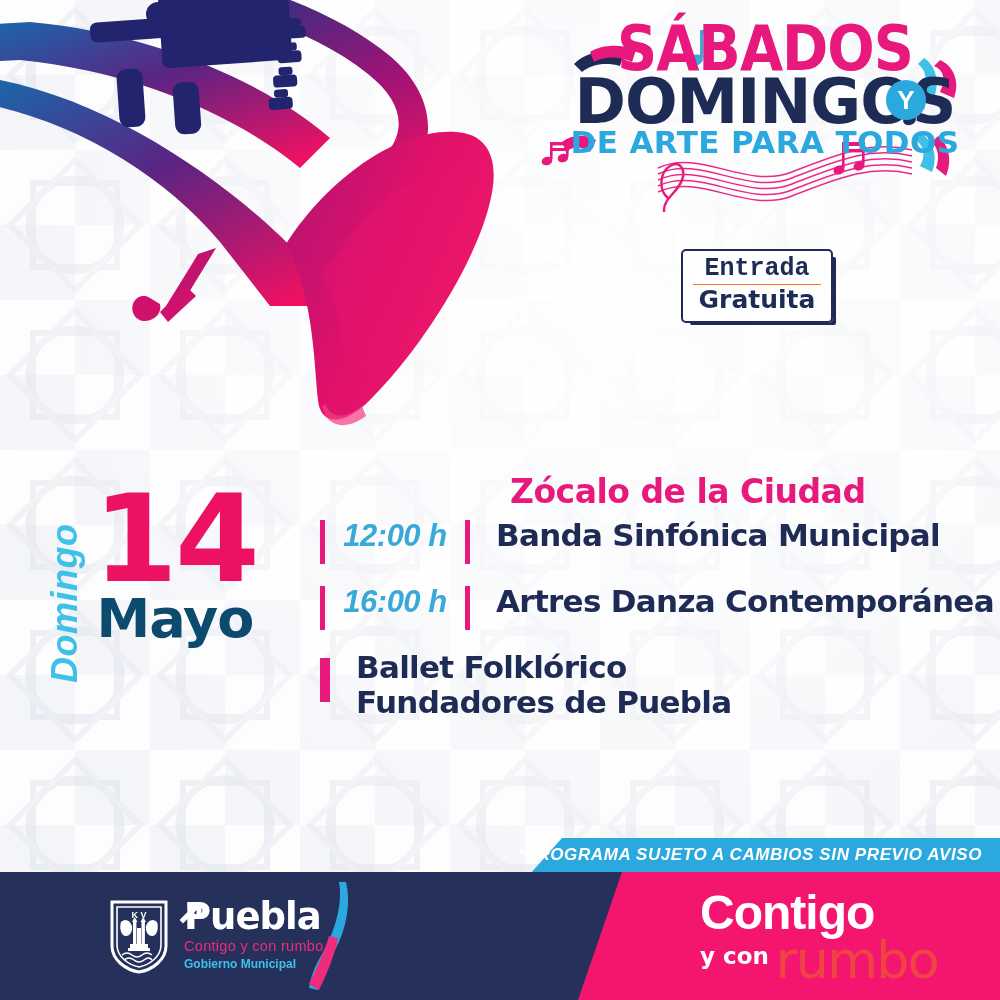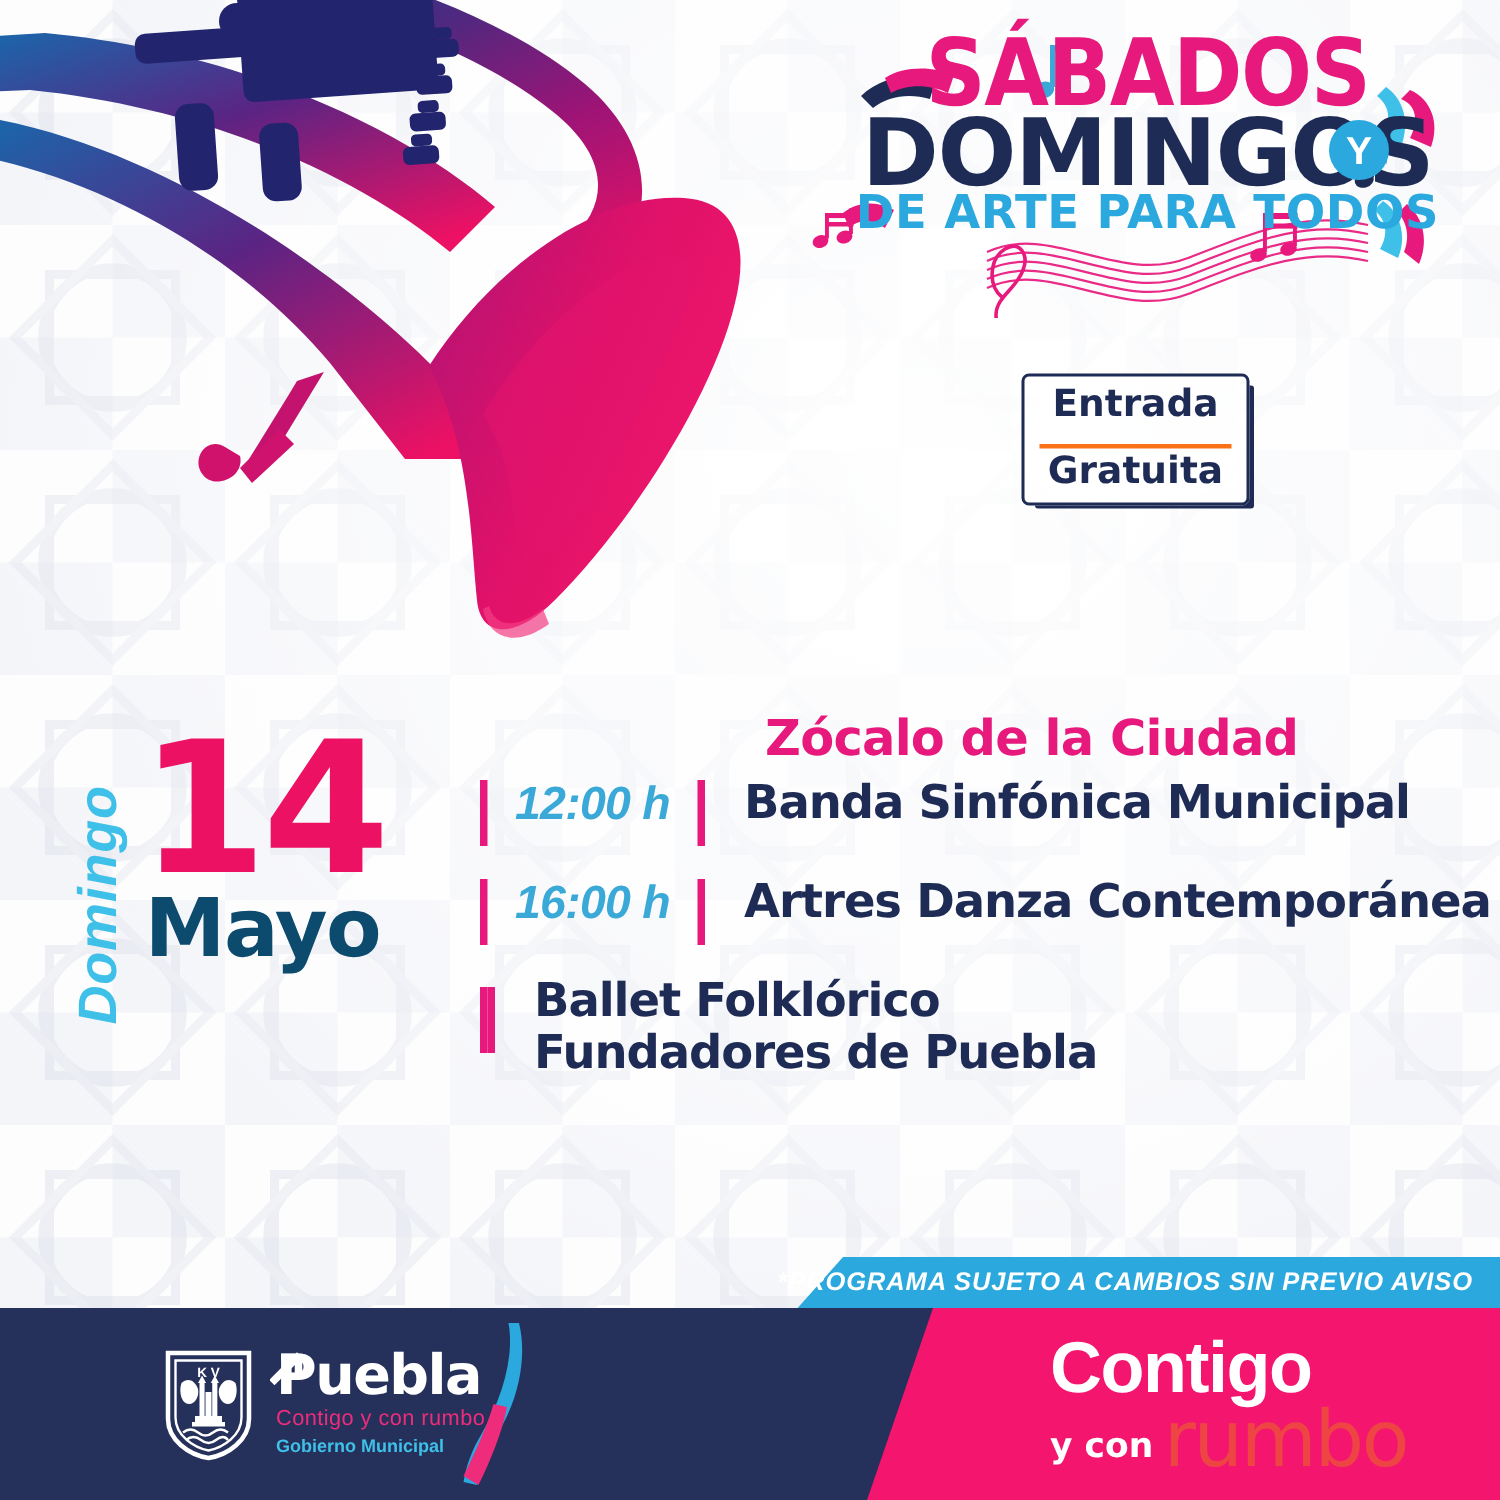--- a/index.html
+++ b/index.html
@@ -75,21 +75,21 @@
     border-radius:5px;
     background:rgba(255,255,255,.72);
     padding:5px 10px 7px 10px;
     text-align:center;
     box-shadow:5px 5px 0 -2px rgba(30,43,85,.0), 6px 5px 0 -3px #1E2B55;
   }
   .entrada .e1,.entrada .e2{
     color:#1E2B55;font-weight:bold;font-size:25px;line-height:1.05;
     font-family:"DejaVu Sans", sans-serif;
   }
-  .entrada .e1{border-bottom:3px solid #f97316;padding-bottom:14px;}
+  .entrada .e1{border-bottom:1px solid #f97316;padding-bottom:2px;font-family:Liberation Mono, monospace;}
   .entrada .e2{padding-top:2px;}
   .daylabel{
     position:absolute;left:-20px;top:500px;
     transform-origin:0 0;transform:rotate(-90deg) translate(-183px,64px);
     color:#3FC0E8;font-size:36px;font-style:italic;font-weight:bold;
     letter-spacing:.5px;
     font-family:"Liberation Sans", sans-serif;
   }
   .dayblock{position:absolute;left:85px;top:488px;width:180px;text-align:center;}
   .daynum{
@@ -163,21 +163,21 @@
   .imacp-sub{
     color:#9FD6F2;font-size:14px;line-height:1.2;margin-top:5px;
     font-family:"Liberation Sans", sans-serif;
   }
 
   .contigo{position:absolute;left:700px;top:890px;width:270px;text-align:left;}
   .c-line1{
     color:#ffffff;font-weight:bold;font-size:48px;line-height:.95;
     font-family:Liberation Sans, sans-serif;letter-spacing:-1px;
   }
-  .c-line2{display:flex;align-items:flex-end;}
+  .c-line2{display:flex;align-items:center;}
   .c-small{
     color:#ffffff;font-size:23px;font-weight:bold;margin-right:7px;
     padding-bottom:8px;
     font-family:"DejaVu Sans", sans-serif;
   }
   .c-big{
     color:#ef4444;font-weight:normal;font-size:52px;line-height:.95;
     font-family:"DejaVu Sans", sans-serif;letter-spacing:-1.5px;
   }
 </style>

